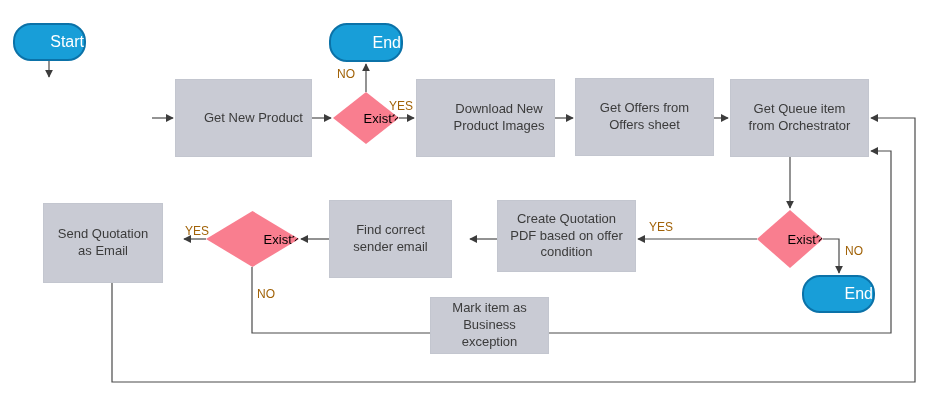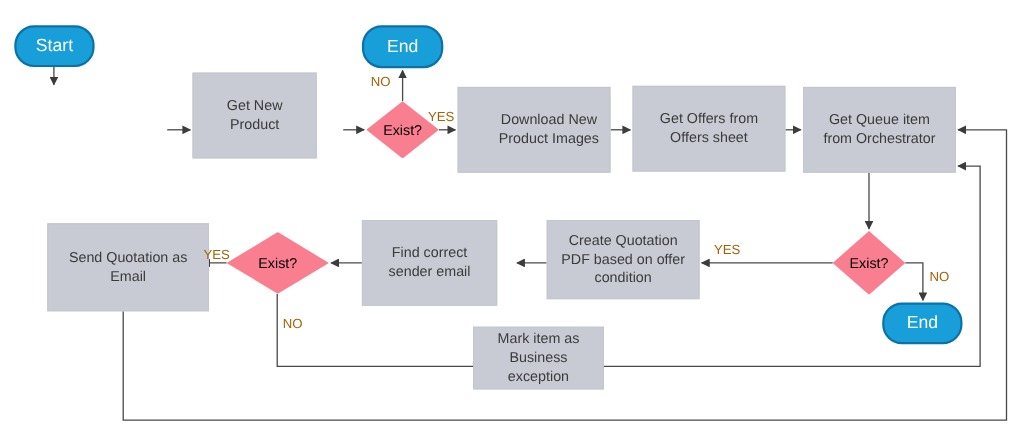--- a/index.html
+++ b/index.html
@@ -18,21 +18,21 @@
   .connectors {
     position: absolute;
     left: 0;
     top: 0;
     z-index: 1;
   }
   .node {
     position: absolute;
     display: flex;
     align-items: center;
-    justify-content: center;
+    justify-content: flex-end;
     text-align: center;
     box-sizing: border-box;
     z-index: 2;
   }
   .process {
     background: #c9cbd4;
     border: 1px solid #c3c6cf;
     color: #3b3b3b;
     font-size: 13px;
     line-height: 1.3;
@@ -56,32 +56,32 @@
     position: absolute;
     font-size: 12px;
     color: #a16207;
     z-index: 4;
     white-space: nowrap;
   }
 
   
   #n-start          { left: 13px;  top: 23px;  width: 73px;  height: 38px; }
   #n-launch         { left: 12px;  top: 79px;  width: 140px; height: 78px; }
-  #n-get-new-prod   { left: 175px; top: 66px;  width: 113px; height: 78px; }
+  #n-get-new-prod   { left: 175px; top: 79px;  width: 137px; height: 78px; }
   #n-exist1         { left: 333px; top: 92px;  width: 66px;  height: 52px; }
   #n-end-top        { left: 329px; top: 23px;  width: 74px;  height: 39px; }
   #n-download       { left: 416px; top: 79px;  width: 139px; height: 78px; padding-left: 35px; }
   #n-get-offers     { left: 575px; top: 78px;  width: 139px; height: 78px; }
   #n-get-queue      { left: 730px; top: 79px;  width: 139px; height: 78px; }
   #n-exist2         { left: 757px; top: 210px; width: 66px;  height: 58px; }
   #n-end-right      { left: 802px; top: 275px; width: 73px;  height: 38px; }
   #n-create-pdf     { left: 497px; top: 200px; width: 139px; height: 72px; }
   #n-find-sender    { left: 329px; top: 200px; width: 123px; height: 78px; }
   #n-exist3         { left: 206px; top: 211px; width: 93px;  height: 56px; }
-  #n-send-quote     { left: 43px;  top: 203px; width: 147px; height: 80px; }
+  #n-send-quote     { left: 43px;  top: 203px; width: 120px; height: 80px; }
   #n-mark-exc       { left: 430px; top: 297px; width: 119px; height: 57px; }
 
   #lbl-product-no  { left: 337px; top: 67px;  }
   #lbl-product-yes { left: 389px; top: 99px;  }
   #lbl-queue-yes   { left: 649px; top: 220px; }
   #lbl-queue-no    { left: 845px; top: 244px; }
   #lbl-sender-yes  { left: 185px; top: 224px; }
   #lbl-sender-no   { left: 257px; top: 287px; }
 </style>
 </head>

